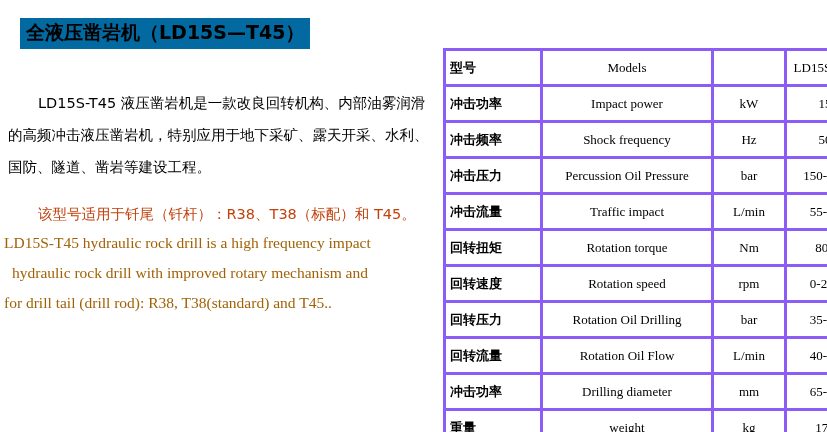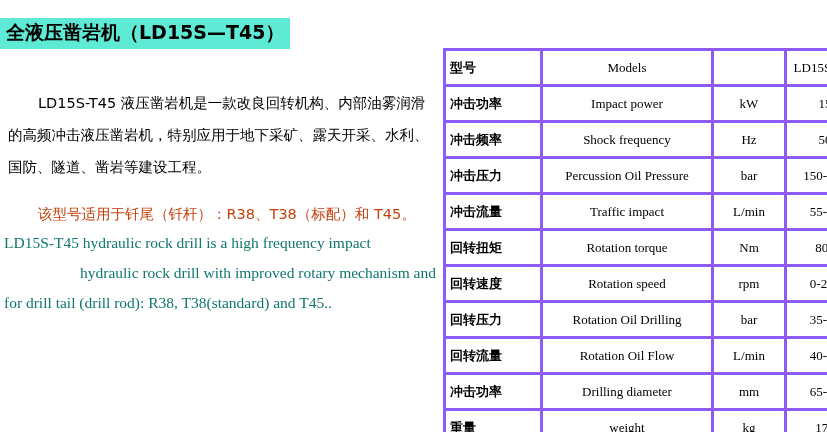--- a/index.html
+++ b/index.html
@@ -20,23 +20,23 @@
   #left-col {
     position: absolute;
     left: 0;
     top: 0;
     width: 440px;
     height: 432px;
   }
 
   #title-banner {
     position: absolute;
-    left: 0;
+    left: 20px;
     top: 18px;
-    background: #5eead4;
+    background: #0369a1;
     padding: 2px 6px 3px 6px;
     display: inline-block;
   }
   #title-banner .title-text {
     font-family: "DejaVu Sans", sans-serif;
     font-weight: bold;
     font-size: 19px;
     color: #000000;
     letter-spacing: 0px;
     white-space: nowrap;
@@ -69,26 +69,25 @@
   #en-block {
     position: absolute;
     left: 4px;
     top: 228px;
     width: 432px;
   }
   #en-block .en-line {
     font-family: "Liberation Serif", serif;
     font-size: 15.5px;
     line-height: 30px;
-    color: #0f766e;
+    color: #a16207;
     white-space: nowrap;
   }
   #en-block .en-line.indent {
     padding-left: 8px;
-    text-align: right;
   }
 
   
   #spec-table-wrap {
     position: absolute;
     left: 443px;
     top: 48px;
     width: 376px;
   }
   table#spec-table {

